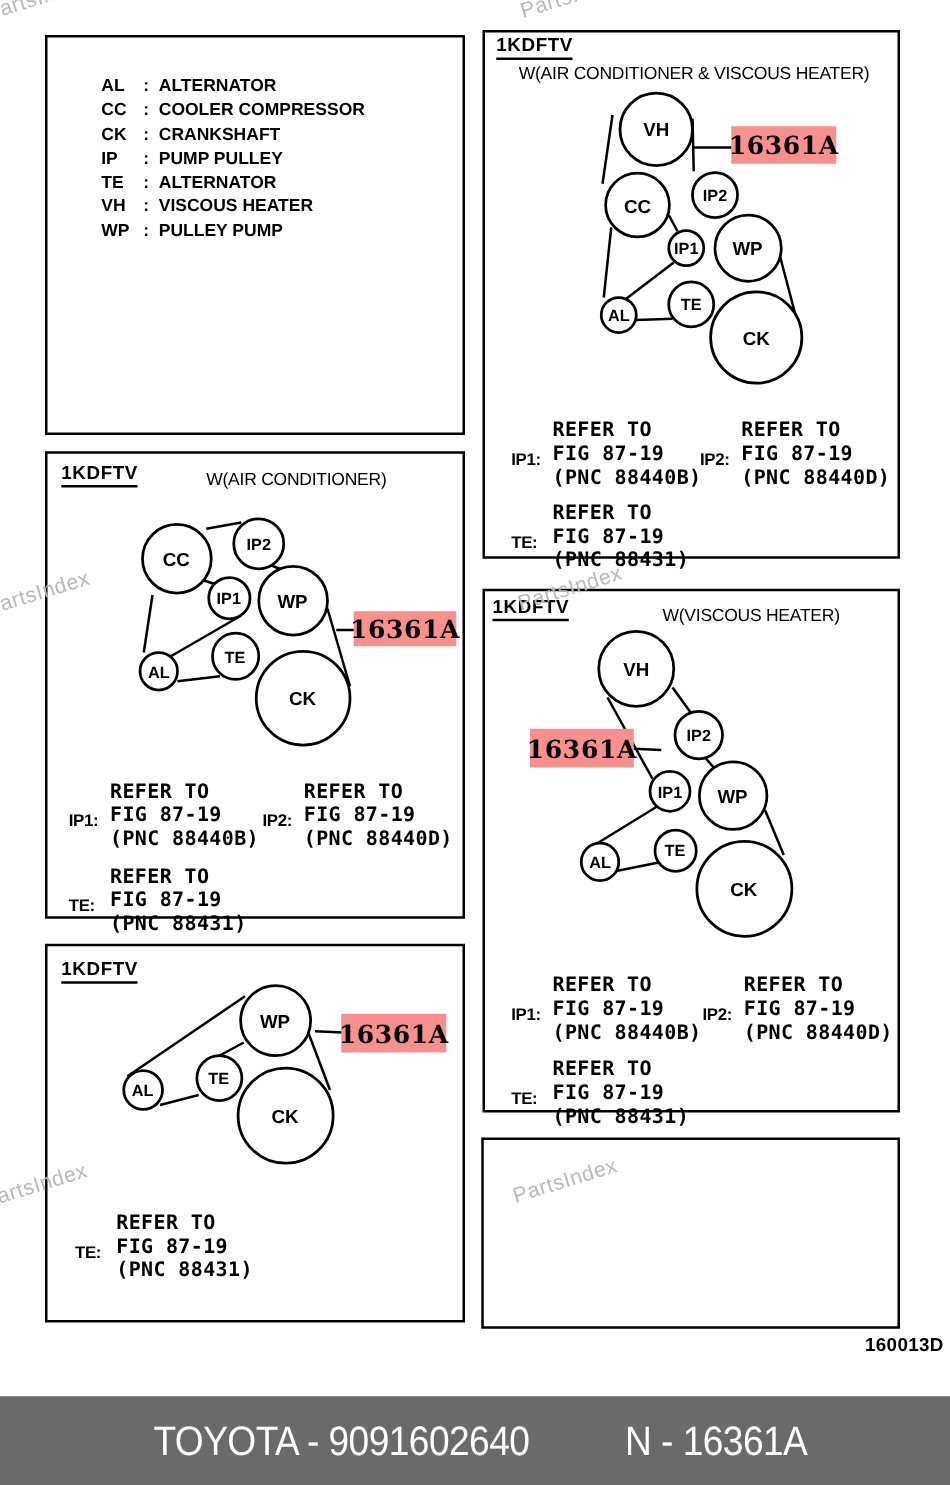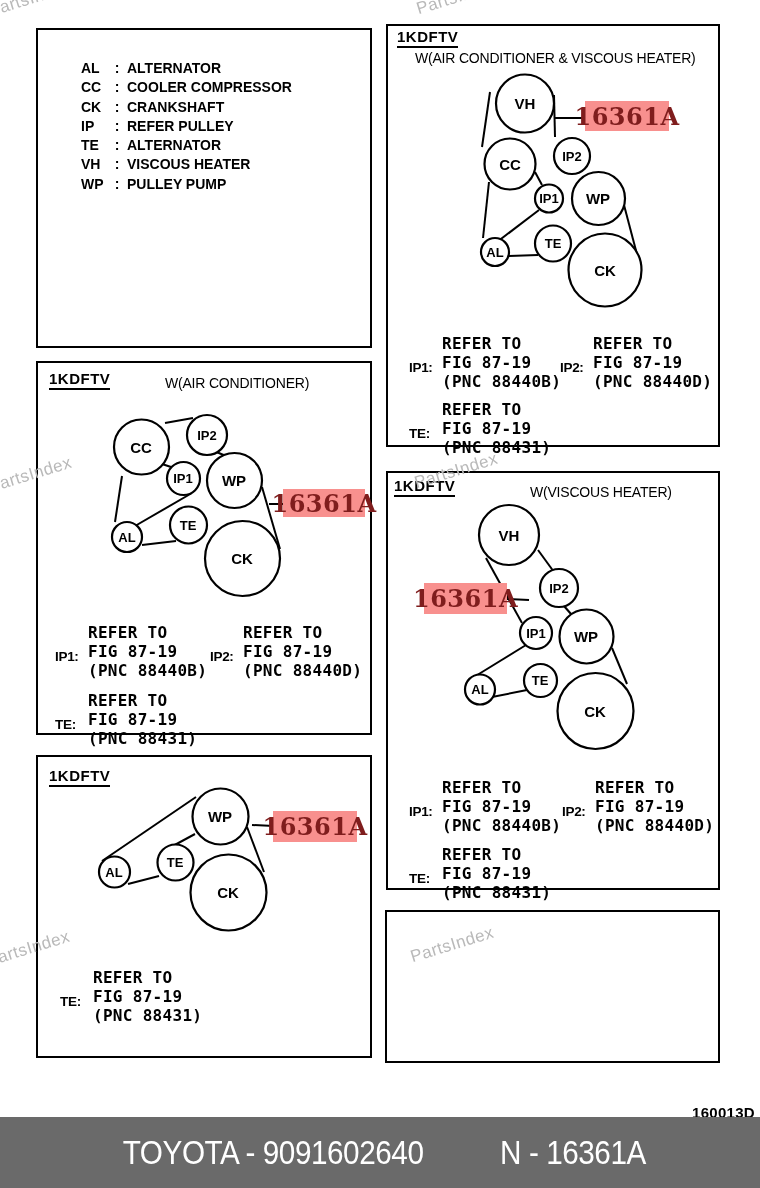--- a/index.html
+++ b/index.html
@@ -6,36 +6,36 @@
   .canvas{position:relative;width:760px;height:1188px;background:#ffffff;overflow:hidden;
           font-family:"Liberation Sans",sans-serif;color:#000;}
   .box{position:absolute;border:2px solid #000;background:#fff;box-sizing:border-box;padding-left:20px;}
   .engine-code{position:absolute;font-weight:bold;font-size:15px;letter-spacing:0.5px;
                border-bottom:2px solid #000;padding-bottom:1px;white-space:nowrap;}
   .diagram-title{position:absolute;font-weight:normal;font-size:14px;white-space:nowrap;letter-spacing:-0.2px;}
   .legend-table{position:absolute;left:43px;top:29px;font-weight:bold;font-size:14px;line-height:19.3px;}
   .legend-row{display:flex;}
   .legend-abbr{width:26px;}
   .legend-colon{width:20px;text-align:center;}
-  .hl{position:absolute;background:#f8908e;color:#7f1d1d;font-family:"DejaVu Serif",serif;
-      font-weight:bold;font-size:24px;letter-spacing:0.5px;display:flex;align-items:center;
+  .hl{position:absolute;background:#f8908e;color:#000000;font-family:"DejaVu Serif",serif;
+      font-weight:bold;font-size:20px;letter-spacing:0.5px;display:flex;align-items:center;
       justify-content:center;white-space:nowrap;text-align:center;}
   .note{position:absolute;display:flex;font-family:"DejaVu Sans Mono",monospace;font-weight:bold;}
   .note-label{font-family:"Liberation Sans",sans-serif;font-weight:bold;font-size:13.5px;
               width:33px;padding-top:2px;letter-spacing:-0.3px;margin-top:42px;}
   .note-lines{font-size:16px;line-height:19px;letter-spacing:0.3px;white-space:nowrap;margin-top:18px;}
   .belt-svg{position:absolute;left:0;top:0;}
   .belt-svg circle{fill:#fff;stroke:#000;stroke-width:2.2;}
   .belt-svg line{stroke:#000;stroke-width:2;}
   .belt-svg text{font-family:"Liberation Sans",sans-serif;font-weight:bold;fill:#000;text-anchor:middle;}
   .plabel-lg{font-size:15px;}
   .plabel-sm{font-size:13px;}
   .wm{position:absolute;color:#b9b9b9;font-size:17px;letter-spacing:0.5px;
       transform:rotate(-17deg);transform-origin:left top;white-space:nowrap;z-index:6;}
-  .fig-number{position:absolute;left:692px;top:1104px;font-weight:bold;font-size:15px;letter-spacing:0.3px;}
+  .fig-number{position:absolute;left:692px;top:1068px;font-weight:bold;font-size:15px;letter-spacing:0.3px;}
   .footer-bar{position:absolute;left:0;top:1117px;width:760px;height:71px;background:#6a6a6a;
               display:flex;align-items:center;justify-content:center;gap:52px;}
   .footer-text{color:#ffffff;font-size:33px;letter-spacing:-0.5px;transform:scaleX(0.9);white-space:nowrap;}
 </style>
 </head>
 <body>
 
 <div class="canvas">
 
   <div class="wm" style="left:-14px;top:2px">PartsIndex</div>
@@ -58,21 +58,21 @@
         <span>COOLER COMPRESSOR</span>
       </div>
       <div class="legend-row">
         <span class="legend-abbr">CK</span>
         <span class="legend-colon">:</span>
         <span>CRANKSHAFT</span>
       </div>
       <div class="legend-row">
         <span class="legend-abbr">IP</span>
         <span class="legend-colon">:</span>
-        <span>REFER PULLEY</span>
+        <span>PUMP PULLEY</span>
       </div>
       <div class="legend-row">
         <span class="legend-abbr">TE</span>
         <span class="legend-colon">:</span>
         <span>ALTERNATOR</span>
       </div>
       <div class="legend-row">
         <span class="legend-abbr">VH</span>
         <span class="legend-colon">:</span>
         <span>VISCOUS HEATER</span>

